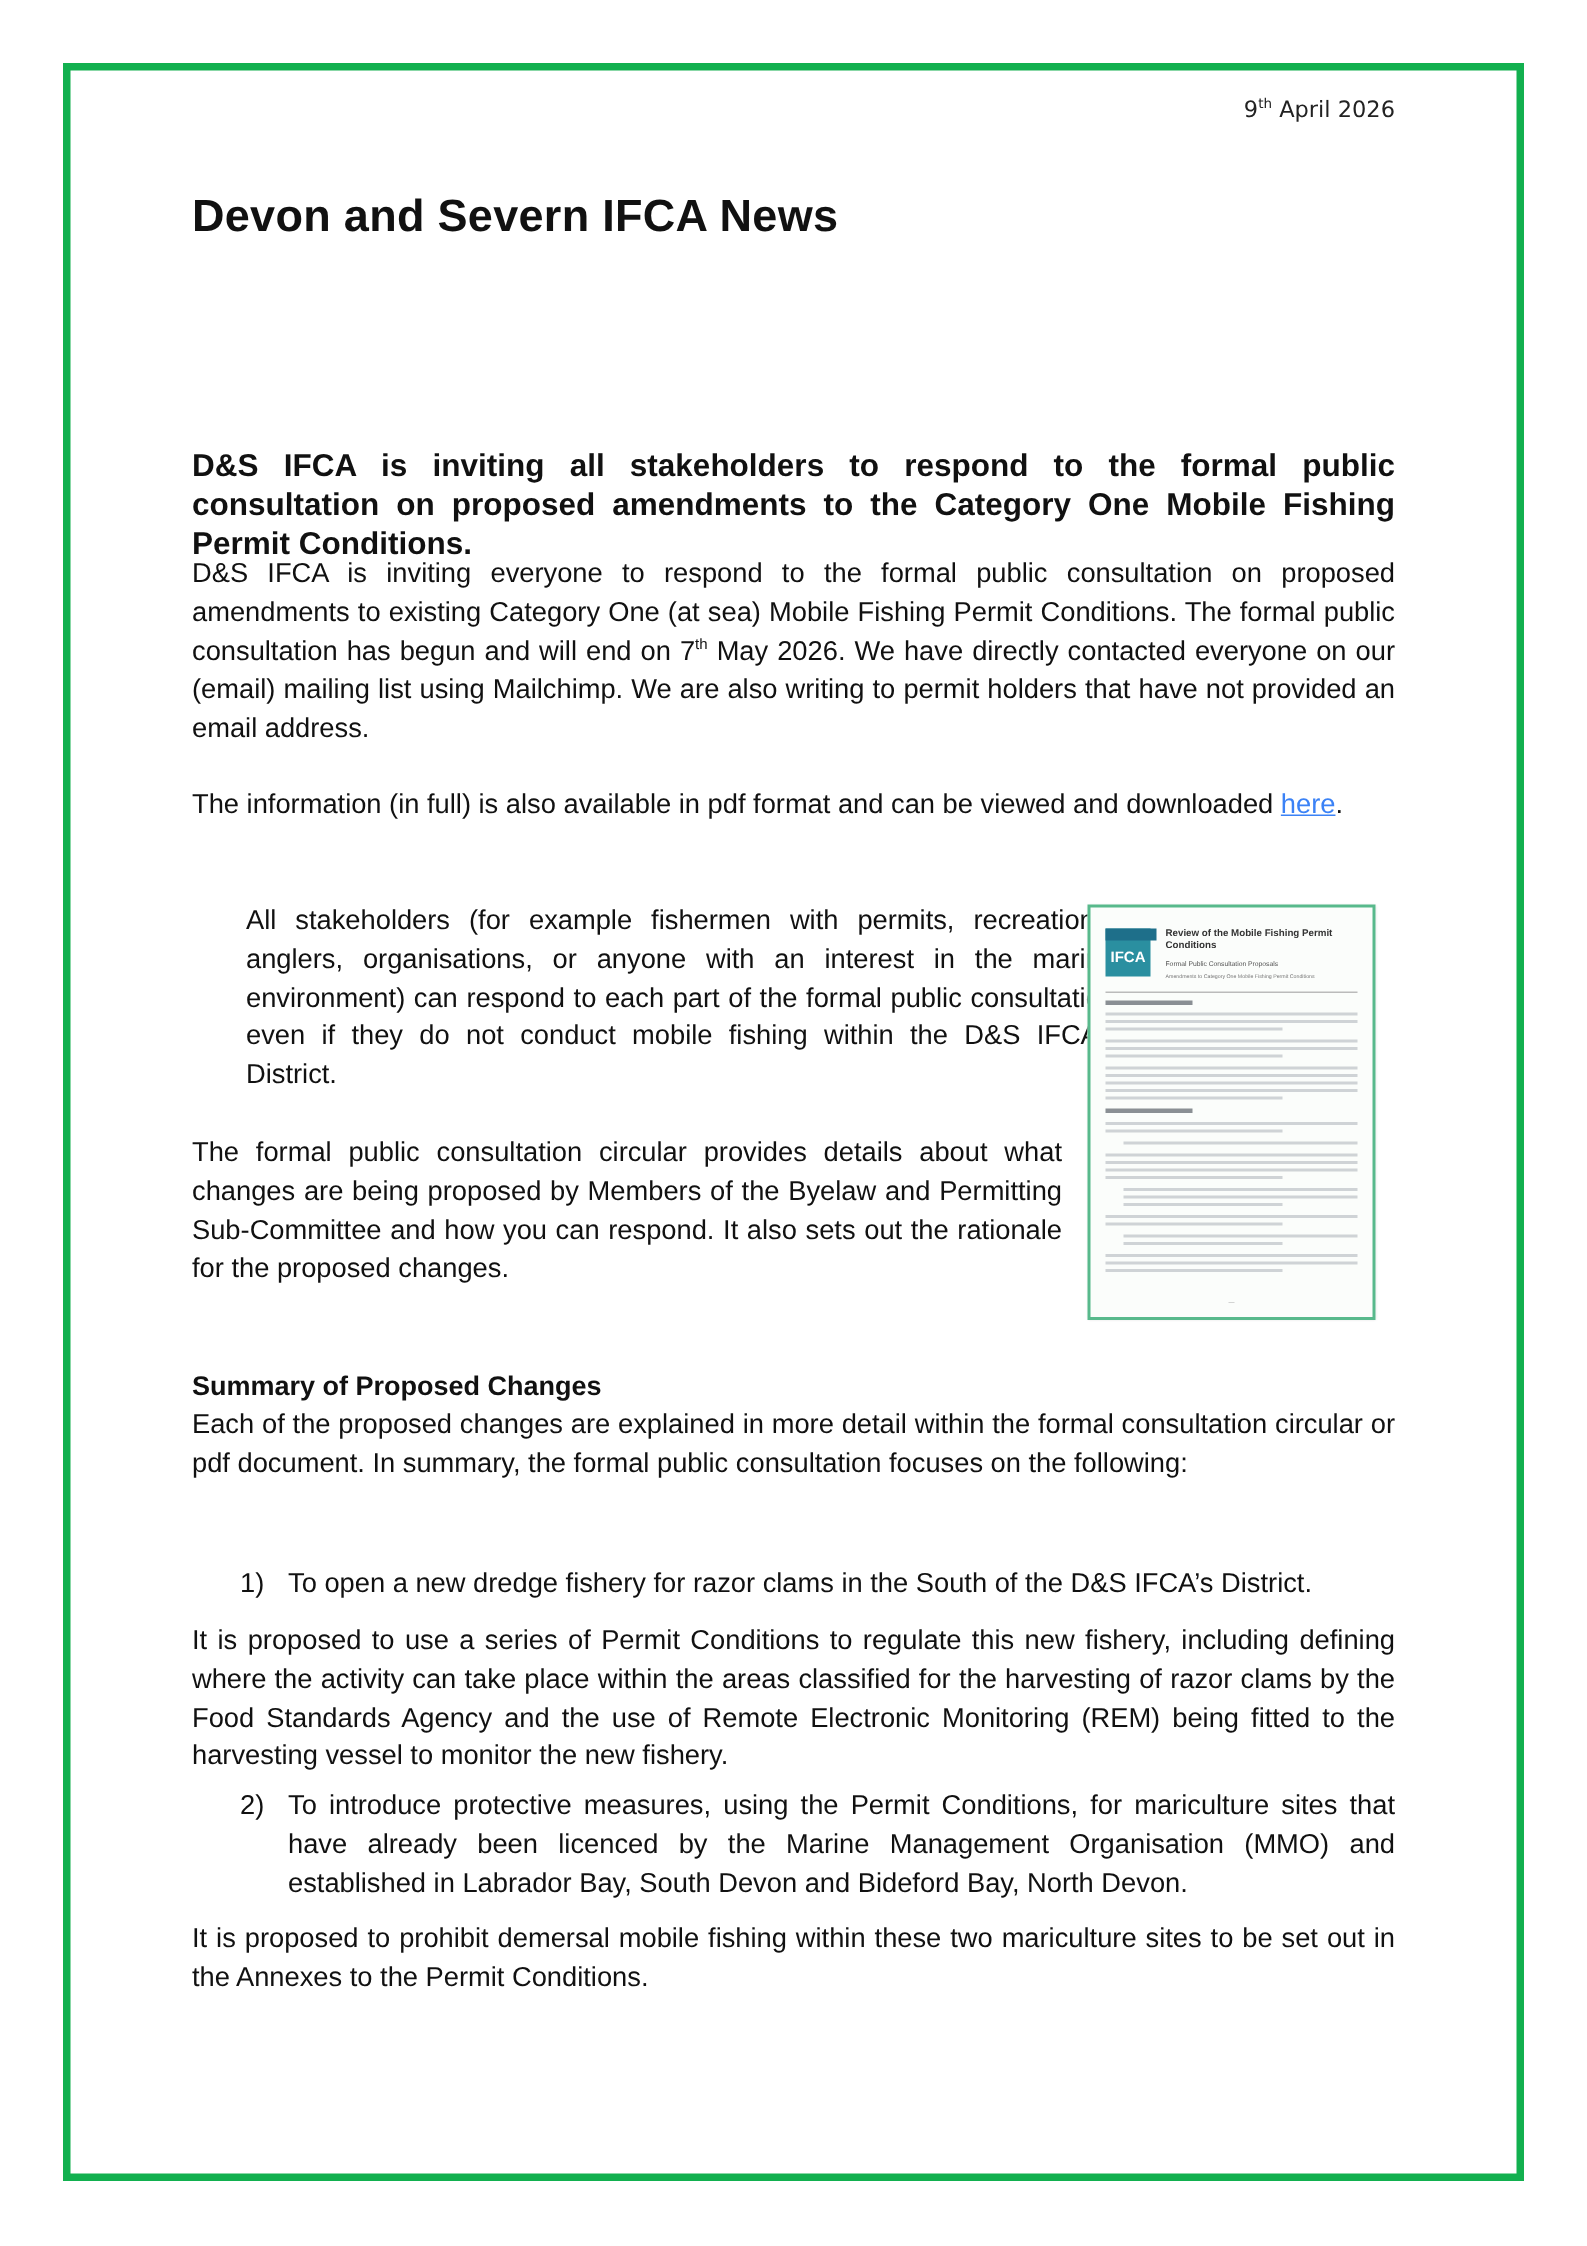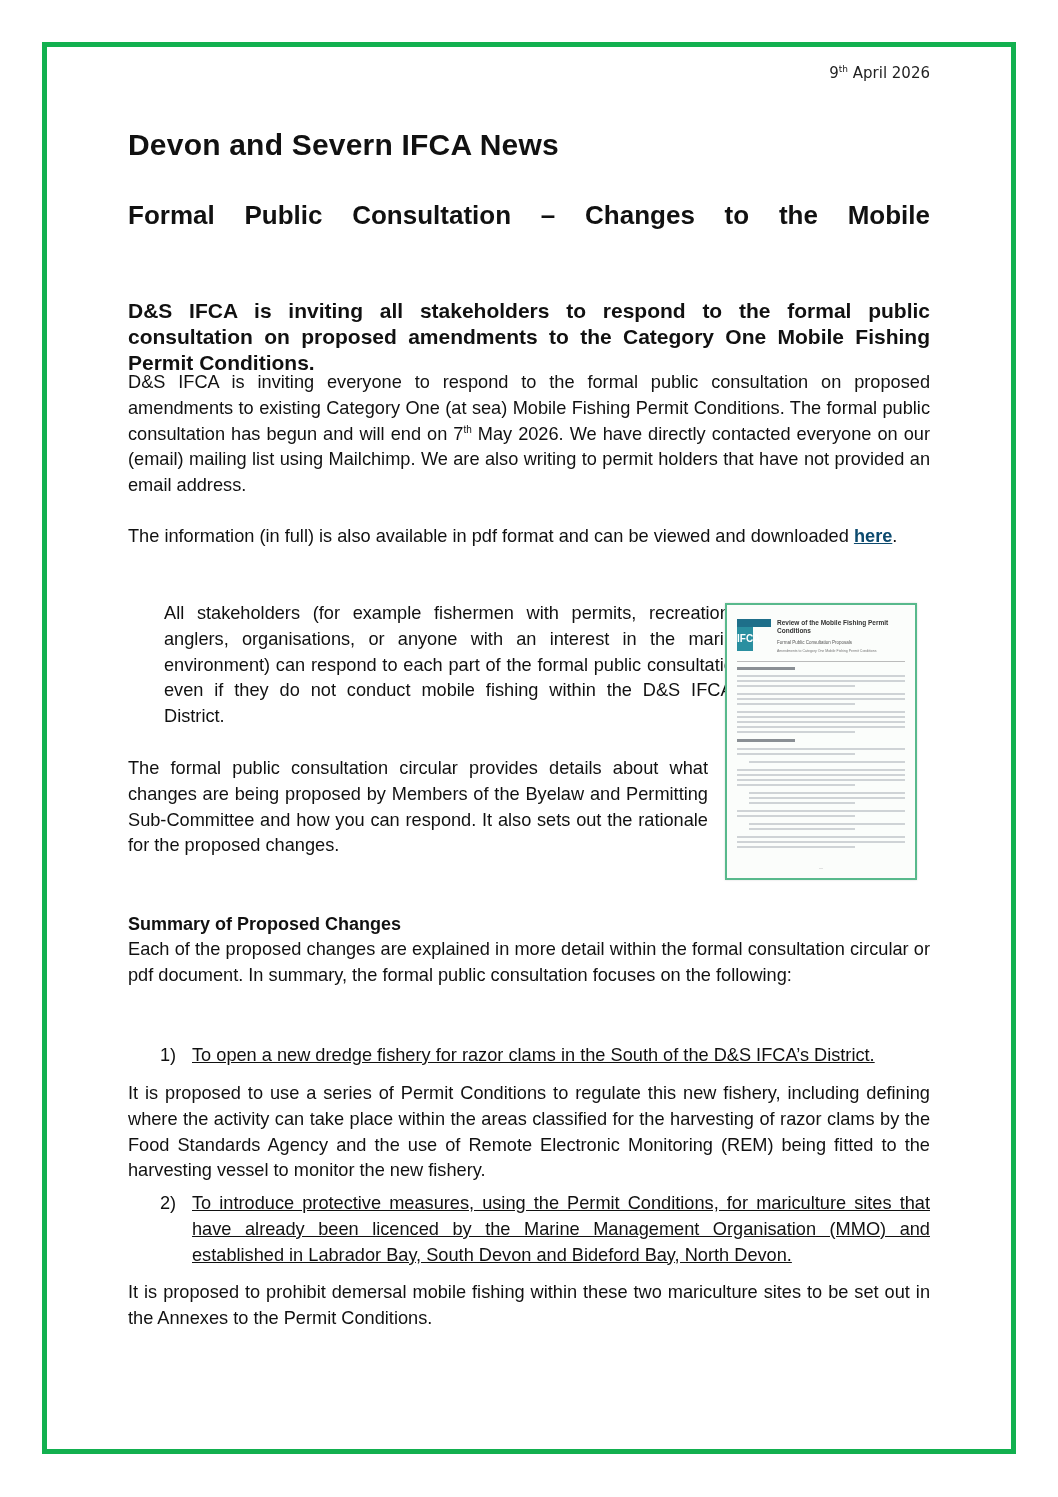--- a/index.html
+++ b/index.html
@@ -7,27 +7,27 @@
   .frame { position: absolute; left: 42px; top: 42px; width: 974px; height: 1412px; box-sizing: border-box; border: 5px solid #12b04f; }
   .date { position: absolute; right: 128px; top: 64px; font-family: "DejaVu Sans", sans-serif; font-size: 15px; color: #222; }
   .date sup { font-size: 9px; }
   .title { position: absolute; left: 128px; top: 128px; font-size: 30px; font-weight: bold; margin: 0; letter-spacing: 0.2px; }
   .subtitle { position: absolute; left: 128px; top: 199px; width: 802px; font-size: 26px; font-weight: bold; line-height: 32px; margin: 0; text-align: justify; text-align-last: left; }
   .subtitle .l1 { display: block; text-align: justify; text-align-last: justify; }
   .p { position: absolute; left: 128px; width: 802px; font-size: 18.2px; line-height: 25.8px; margin: 0; text-align: justify; }
   .p.bold { font-weight: bold; font-size: 21px; }
   .p sup { font-size: 10px; line-height: 0; }
   .narrow { width: 580px; }
-  .link { color: #0c4a6e; font-weight: bold; text-decoration: underline; cursor: pointer; }
+  .link { color: #3b82f6; font-weight: normal; text-decoration: underline; cursor: pointer; }
   .h3 { position: absolute; left: 128px; top: 914px; font-size: 18px; font-weight: bold; margin: 0; text-align: center; }
   .li { position: absolute; left: 160px; width: 770px; font-size: 18.2px; line-height: 25.8px; margin: 0; text-align: justify; }
   .li .num { position: absolute; left: 0; top: 0; }
-  .li .txt { display: block; padding-left: 32px; text-decoration: underline; }
+  .li .txt { display: block; padding-left: 32px; }
   .thumb { position: absolute; left: 725px; top: 603px; width: 192px; height: 277px; box-sizing: border-box; border: 2px solid #58b98c; background: #fbfdfb; box-shadow: 0 0 2px rgba(0,0,0,0.15); overflow: hidden; }
-  .thumb .logo { position: absolute; left: 10px; top: 14px; width: 16px; height: 32px; background: #2a8fa0; color: #fff; font-size: 10px; font-weight: bold; text-align: center; line-height: 40px; }
+  .thumb .logo { position: absolute; left: 10px; top: 14px; width: 30px; height: 32px; background: #2a8fa0; color: #fff; font-size: 10px; font-weight: bold; text-align: center; line-height: 40px; }
   .thumb .logo::before { content: ""; position: absolute; left: 0; top: 0; width: 34px; height: 8px; background: #1e6f8a; }
   .thumb .t-title { position: absolute; left: 50px; top: 14px; width: 130px; font-size: 6.5px; font-weight: bold; line-height: 8px; color: #333; }
   .thumb .t-sub { position: absolute; left: 50px; top: 35px; font-size: 4.5px; color: #555; }
   .thumb .t-sub2 { position: absolute; left: 50px; top: 44px; font-size: 3.5px; color: #777; }
   .thumb .rule { position: absolute; left: 10px; right: 10px; top: 56px; height: 1px; background: #bbb; }
   .thumb .line { position: absolute; left: 10px; right: 10px; height: 2px; background: #cfd3d6; }
   .thumb .line.head { height: 3px; background: #8a8f94; right: 120px; }
   .thumb .line.short { right: 60px; }
   .thumb .line.ind { left: 22px; }
   .thumb .foot { position: absolute; left: 0; right: 0; bottom: 8px; text-align: center; font-size: 4px; color: #999; }
@@ -35,21 +35,20 @@
 </head>
 <body>
 
 <div class="frame"></div>
 
 <div class="date"><span>9</span><sup>th</sup><span> April 2026</span></div>
 
 <h1 class="title">Devon and Severn IFCA News</h1>
 
 <h2 class="subtitle">
-  <span class="l1">Formal Public Consultation – Changes to the Mobile</span>
 </h2>
 
 <p class="p bold" style="top:298px;">D&amp;S IFCA is inviting all stakeholders to respond to the formal public consultation on proposed amendments to the Category One Mobile Fishing Permit Conditions.</p>
 
 <p class="p" style="top:370px;"><span>D&amp;S IFCA is inviting everyone to respond to the formal public consultation on proposed amendments to existing Category One (at sea) Mobile Fishing Permit Conditions. The formal public consultation has begun and will end on 7</span><sup>th</sup><span> May 2026.  We have directly contacted everyone on our (email) mailing list using Mailchimp.  We are also writing to permit holders that have not provided an email address.</span></p>
 
 <p class="p" style="top:524px;"><span>The information (in full) is also available in pdf format and can be viewed and downloaded </span><a class="link">here</a><span>.</span></p>
 
 <p class="p narrow" style="top:601px;margin-left:36px;">All stakeholders (for example fishermen with permits, recreational anglers, organisations, or anyone with an interest in the marine environment) can respond to each part of the formal public consultation even if they do not conduct mobile fishing within the D&amp;S IFCA’s District.</p>
 

